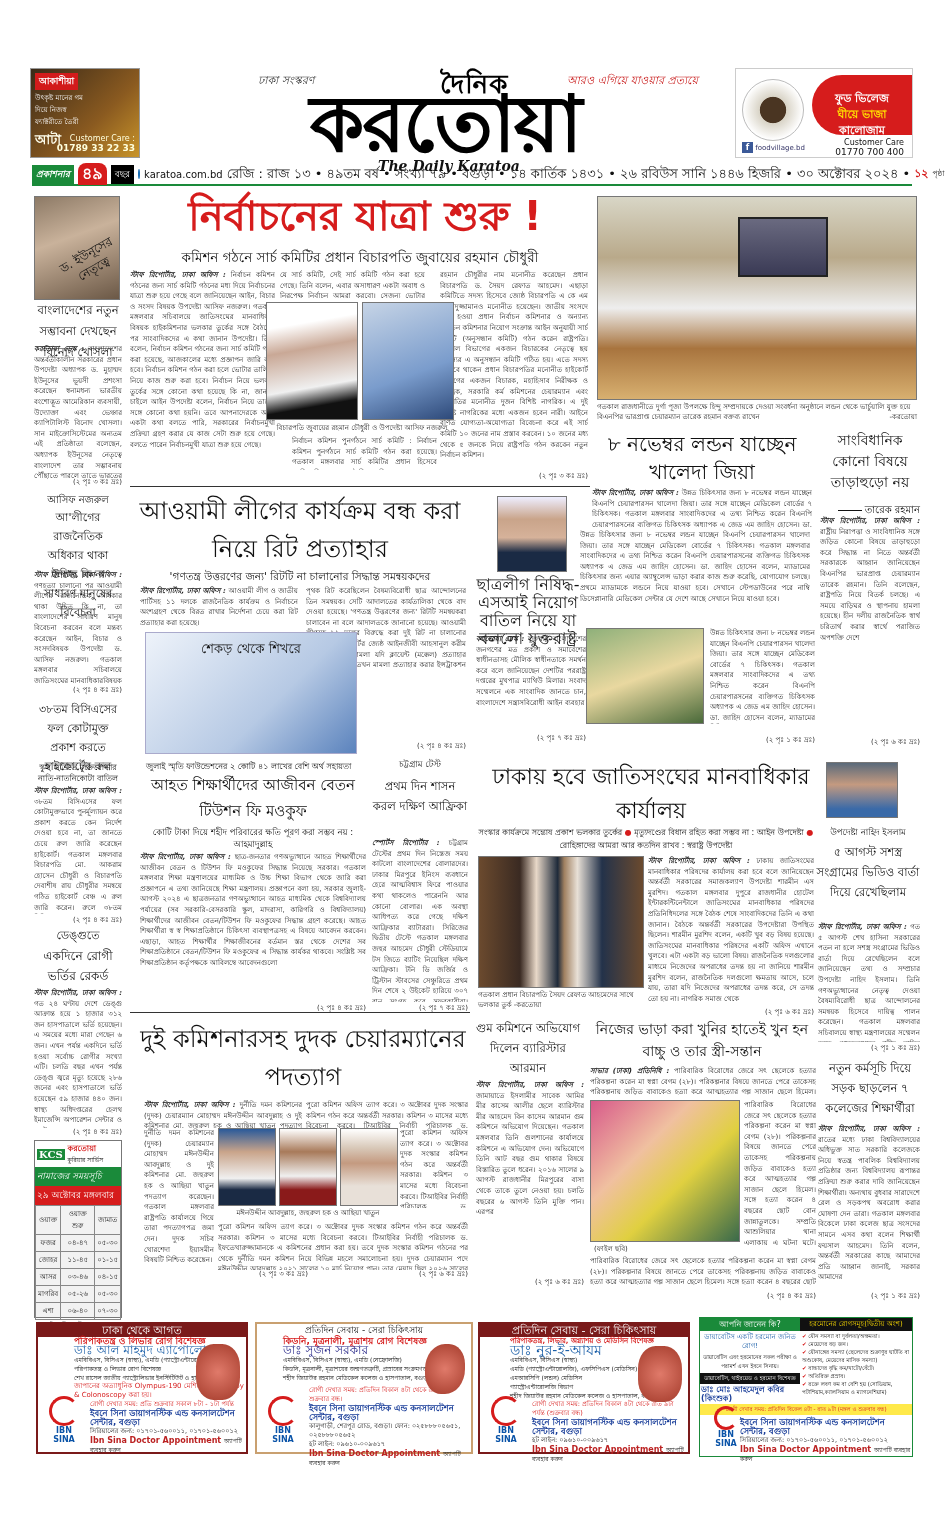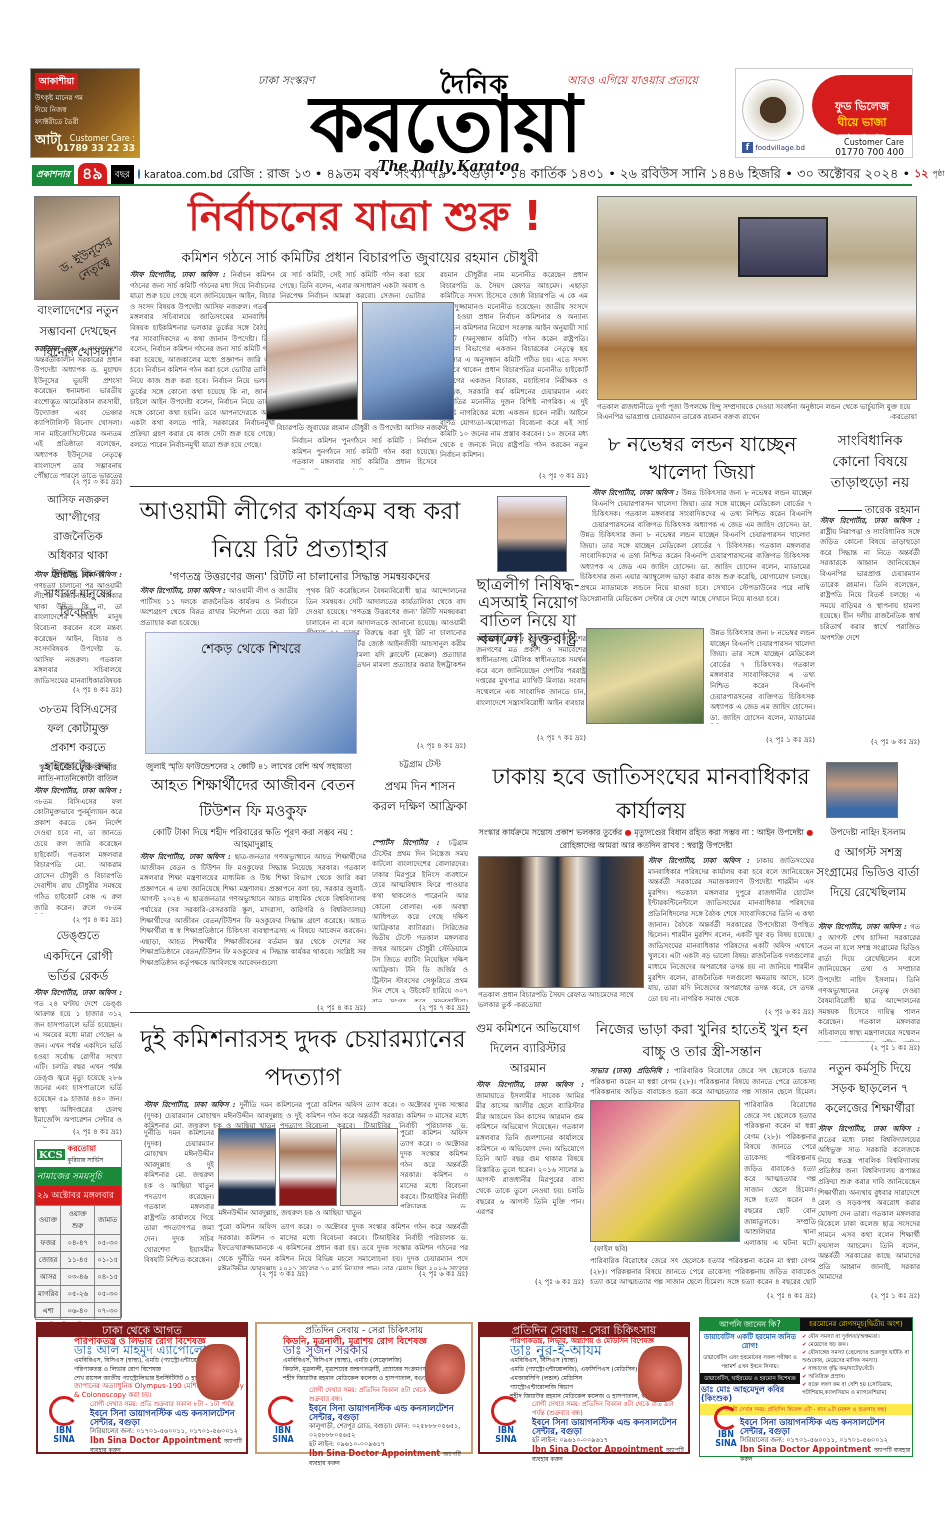--- a/index.html
+++ b/index.html
@@ -4,21 +4,21 @@
 <style>
 *{box-sizing:border-box;margin:0;padding:0}
 body{width:945px;height:1519px;background:#fff;font-family:"DejaVu Sans",sans-serif;color:#111;position:relative;overflow:hidden}
 .abs{position:absolute}
 .ad-box{border:1px solid #999;overflow:hidden}
 .masthead-top{left:30px;top:68px;width:110px;height:90px;background:linear-gradient(135deg,#3a2a18,#8a5a20 60%,#c8942a);color:#fff;font-size:9px;padding:4px}
 .masthead-top .brand{background:#d21b1b;color:#fff;font-weight:bold;padding:1px 4px;display:inline-block;font-size:9px}
 .masthead-top .l{font-size:13px;font-weight:bold;color:#ffe;margin-top:2px}
 .masthead-top .cc{position:absolute;bottom:4px;right:4px;font-size:8px;color:#ffd;text-align:right}
 .masthead-right{left:735px;top:68px;width:178px;height:90px;background:#fff;border:1px solid #ccc}
-.masthead-right .red{position:absolute;right:0;top:6px;width:100px;height:60px;background:#d61c1c;border-radius:30px 0 0 30px;color:#fff;font-size:11px;text-align:center;padding-top:24px;font-weight:bold;line-height:16px}
+.masthead-right .red{position:absolute;right:0;top:6px;width:100px;height:60px;background:#d61c1c;border-radius:30px 0 0 30px;color:#fff;font-size:11px;text-align:center;padding-top:16px;font-weight:bold;line-height:16px}
 .masthead-right .red .y{color:#ffde00}
 .masthead-right .plate{position:absolute;left:6px;top:10px;width:62px;height:62px;border-radius:50%;background:radial-gradient(circle,#4a3522 30%,#d9d4c7 32%,#fff 70%);border:1px solid #bbb}
 .masthead-right .care{position:absolute;right:8px;bottom:0;font-size:8px;text-align:right}
 .masthead-right .fb{position:absolute;left:6px;bottom:4px;font-size:7px;color:#336}
 .edition{left:258px;top:72px;font-size:11px;font-style:italic;color:#333}
 .dainik{left:440px;top:64px;font-size:26px;font-weight:900;color:#000;letter-spacing:1px}
 .tagline{left:567px;top:72px;font-size:11px;color:#c81818;font-style:italic}
 .logo{left:175px;top:84px;width:540px;height:80px;font-size:78px;font-weight:900;line-height:80px;text-align:center;color:#000;letter-spacing:-2px}
 .logo-en{left:378px;top:158px;font-size:14px;font-style:italic;font-weight:bold;font-family:"DejaVu Serif",serif}
 .infobar{left:32px;top:164px;width:880px;height:22px;border-bottom:2px solid #1a8a3a;display:flex;align-items:center;font-size:9px;white-space:nowrap;gap:4px}
@@ -244,21 +244,21 @@
 <div class="abs body" style="left:818px;top:922px;width:102px;height:120px"><b>স্টাফ রিপোর্টার, ঢাকা অফিস :</b> <span>গত ৫ আগস্ট শেখ হাসিনা সরকারের পতন না হলে সশস্ত্র সংগ্রামের ভিডিও বার্তা দিয়ে রেখেছিলেন বলে জানিয়েছেন তথ্য ও সম্প্রচার উপদেষ্টা নাহিদ ইসলাম। তিনি গণঅভ্যুত্থানের নেতৃত্ব দেওয়া বৈষম্যবিরোধী ছাত্র আন্দোলনের সমন্বয়ক হিসেবে দায়িত্ব পালন করেছেন। গতকাল মঙ্গলবার সচিবালয়ে স্বাস্থ্য মন্ত্রণালয়ের সম্মেলন কক্ষে গণঅভ্যুত্থানে শহীদ নাসির হাসান রিয়াদের স্মরণে দোয়া ও আলোচনা সভায় বিশেষ অতিথির বক্তব্যে উপদেষ্টা এ কথা বলেন। নাহিদ ইসলাম বর্তমানে</span></div>
 <div class="abs cont" style="left:818px;top:1042px;width:102px">(২ পৃঃ ১ কঃ দ্রঃ)</div>
 
 <div class="abs rule" style="left:130px;top:1012px;width:340px"></div>
 <div class="abs hl" style="left:138px;top:1020px;width:330px;font-size:24px;line-height:38px">দুই কমিশনারসহ দুদক চেয়ারম্যানের পদত্যাগ</div>
 <div class="abs body" style="left:144px;top:1100px;width:158px;height:28px"><b>স্টাফ রিপোর্টার, ঢাকা অফিস :</b> <span>দুর্নীতি দমন কমিশনের (দুদক) চেয়ারম্যান মোহাম্মদ মঈনউদ্দীন আবদুল্লাহ ও দুই কমিশনার মো. জহুরুল হক ও আছিয়া খাতুন পদত্যাগ করেছেন। গতকাল মঙ্গলবার রাষ্ট্রপতি কার্যালয়ে গিয়ে তারা পদত্যাগপত্র জমা দেন। দুদক সচিব খোরশেদা ইয়াসমীন বিষয়টি নিশ্চিত করেছেন।</span></div>
 <div class="abs body" style="left:144px;top:1128px;width:70px;height:134px"><span>দুর্নীতি দমন কমিশনের (দুদক) চেয়ারম্যান মোহাম্মদ মঈনউদ্দীন আবদুল্লাহ ও দুই কমিশনার মো. জহুরুল হক ও আছিয়া খাতুন পদত্যাগ করেছেন। গতকাল মঙ্গলবার রাষ্ট্রপতি কার্যালয়ে গিয়ে তারা পদত্যাগপত্র জমা দেন। দুদক সচিব খোরশেদা ইয়াসমীন বিষয়টি নিশ্চিত করেছেন।</span></div>
 <div class="abs photo blue" style="left:218px;top:1128px;width:58px;height:78px;background:linear-gradient(180deg,#2a5a9a 0%,#c9a48a 30%,#f0f0f0 65%,#1a2a44 80%)"></div>
 <div class="abs photo" style="left:279px;top:1128px;width:58px;height:78px;background:linear-gradient(180deg,#fff 0%,#a87a5a 30%,#f0f0f0 62%,#8a1a1a 80%)"></div>
 <div class="abs photo" style="left:340px;top:1128px;width:58px;height:78px;background:linear-gradient(180deg,#fff 0%,#d8c8b8 25%,#c49a80 45%,#e8e0d8 75%)"></div>
-<div class="abs caption" style="left:200px;top:1208px;width:180px;text-align:center">মঈনউদ্দীন আবদুল্লাহ, জহুরুল হক ও আছিয়া খাতুন</div>
+<div class="abs caption" style="left:218px;top:1208px;width:180px;text-align:center">মঈনউদ্দীন আবদুল্লাহ, জহুরুল হক ও আছিয়া খাতুন</div>
 <div class="abs body" style="left:306px;top:1100px;width:162px;height:28px">পুরো কমিশন অফিস ত্যাগ করে। ৩ অক্টোবর দুদক সংস্কার কমিশন গঠন করে অন্তর্বর্তী সরকার। কমিশন ৩ মাসের মধ্যে বিবেচনা করবে। টিআইবির নির্বাহী পরিচালক ড. ইফতেখারুজ্জামানকে এ কমিশনের প্রধান করা হয়। তবে দুদক সংস্কার কমিশন গঠনের পর থেকে দুর্নীতি দমন কমিশন নিয়ে বিভিন্ন মহলে সমালোচনা হয়। দুদক চেয়ারম্যান পদে মঈনউদ্দীন আবদুল্লাহ ২০২১ সালের ১০ মার্চ নিয়োগ পান। তার মেয়াদ ছিল ২০২৬ সালের ৯ মার্চ পর্যন্ত।</div>
 <div class="abs body" style="left:400px;top:1128px;width:68px;height:80px">পুরো কমিশন অফিস ত্যাগ করে। ৩ অক্টোবর দুদক সংস্কার কমিশন গঠন করে অন্তর্বর্তী সরকার। কমিশন ৩ মাসের মধ্যে বিবেচনা করবে। টিআইবির নির্বাহী পরিচালক ড. ইফতেখারুজ্জামানকে এ কমিশনের প্রধান করা হয়। তবে দুদক সংস্কার কমিশন গঠনের পর থেকে দুর্নীতি দমন কমিশন নিয়ে বিভিন্ন মহলে সমালোচনা হয়। দুদক চেয়ারম্যান পদে মঈনউদ্দীন আবদুল্লাহ ২০২১ সালের ১০ মার্চ নিয়োগ পান। তার মেয়াদ ছিল ২০২৬ সালের ৯ মার্চ পর্যন্ত।</div>
 <div class="abs body" style="left:218px;top:1222px;width:250px;height:48px">পুরো কমিশন অফিস ত্যাগ করে। ৩ অক্টোবর দুদক সংস্কার কমিশন গঠন করে অন্তর্বর্তী সরকার। কমিশন ৩ মাসের মধ্যে বিবেচনা করবে। টিআইবির নির্বাহী পরিচালক ড. ইফতেখারুজ্জামানকে এ কমিশনের প্রধান করা হয়। তবে দুদক সংস্কার কমিশন গঠনের পর থেকে দুর্নীতি দমন কমিশন নিয়ে বিভিন্ন মহলে সমালোচনা হয়। দুদক চেয়ারম্যান পদে মঈনউদ্দীন আবদুল্লাহ ২০২১ সালের ১০ মার্চ নিয়োগ পান। তার মেয়াদ ছিল ২০২৬ সালের ৯ মার্চ পর্যন্ত।</div>
 <div class="abs cont" style="left:218px;top:1268px;width:90px">(২ পৃঃ ৩ কঃ দ্রঃ)</div>
 <div class="abs cont" style="left:390px;top:1268px;width:78px">(২ পৃঃ ৬ কঃ দ্রঃ)</div>
 
 <div class="abs hl" style="left:472px;top:1018px;width:112px;font-size:11.5px;line-height:20px">গুম কমিশনে অভিযোগ দিলেন ব্যারিস্টার আরমান</div>
 <div class="abs body" style="left:476px;top:1080px;width:108px;height:196px"><b>স্টাফ রিপোর্টার, ঢাকা অফিস :</b> <span>জামায়াতে ইসলামীর সাবেক আমির মীর কাসেম আলীর ছেলে ব্যারিস্টার মীর আহমেদ বিন কাসেম আরমান গুম কমিশনে অভিযোগ দিয়েছেন। গতকাল মঙ্গলবার তিনি গুলশানের কার্যালয়ে কমিশনে এ অভিযোগ দেন। অভিযোগে তিনি আট বছর গুম থাকার বিষয়ে বিস্তারিত তুলে ধরেন। ২০১৬ সালের ৯ আগস্ট রাজধানীর মিরপুরের বাসা থেকে তাকে তুলে নেওয়া হয়। চলতি বছরের ৬ আগস্ট তিনি মুক্তি পান। এরপর</span></div>
 <div class="abs cont" style="left:476px;top:1276px;width:108px">(২ পৃঃ ৬ কঃ দ্রঃ)</div>
 
@@ -332,21 +332,21 @@
     </div>
 </div>
 
 <div class="abs admini" style="left:699px;top:1317px;width:214px;height:140px;border:1px solid #1a8a3a">
   <div style="display:flex">
     <div style="width:100px;background:#1a8a3a;color:#fff;font-size:8px;text-align:center;padding:2px">আপনি জানেন কি?</div>
     <div style="flex:1;background:#111;color:#ffde00;font-size:7px;text-align:center;padding:2px">হরমোনের রোগসমূহ(দ্বিতীয় অংশ)</div>
   </div>
   <div style="display:flex">
     <div style="width:100px">
-      <div style="color:#1b5fa8;font-weight:bold;font-size:7px;text-align:center;padding:2px">ডায়াবেটিস একটি হরমোন জনিত রোগ!</div>
+      <div style="color:#1b5fa8;font-weight:normal;font-size:7px;text-align:center;padding:2px">ডায়াবেটিস একটি হরমোন জনিত রোগ!</div>
       <div style="font-size:5.5px;text-align:center">ডায়াবেটিস এবং হরমোনের সকল পরীক্ষা ও পরামর্শ এখন ইবনে সিনায়।</div>
       <div style="background:#111;color:#fff;font-size:5.5px;text-align:center;padding:1px;margin-top:2px">ডায়াবেটিস, থাইরয়েড ও হরমোন বিশেষজ্ঞ</div>
       <div style="color:#1b3f9a;font-weight:bold;font-size:8px;padding:1px">ডাঃ মোঃ আহমেদুল কবির (কিংশুক)</div>
     </div>
     <div style="flex:1;font-size:5.5px;line-height:8px;padding:1px 2px">
       <div><span class="red">✔</span> <span>যৌন সমস্যা বা দুর্বলতা/অক্ষমতা।</span></div>
       <div><span class="red">✔</span> <span>মেয়েদের বড় জন।</span></div>
       <div><span class="red">✔</span> <span>যৌনাঙ্গের সমস্যা (ছেলেদের শুক্রাণুর ঘাটতি বা অণ্ডকোষ, মেয়েদের মাসিক সমস্যা)</span></div>
       <div><span class="red">✔</span> <span>বাচ্চাদের বৃদ্ধি কম/খাটো/বেঁটে।</span></div>
       <div><span class="red">✔</span> <span>অতিরিক্ত প্রস্রাব।</span></div>

